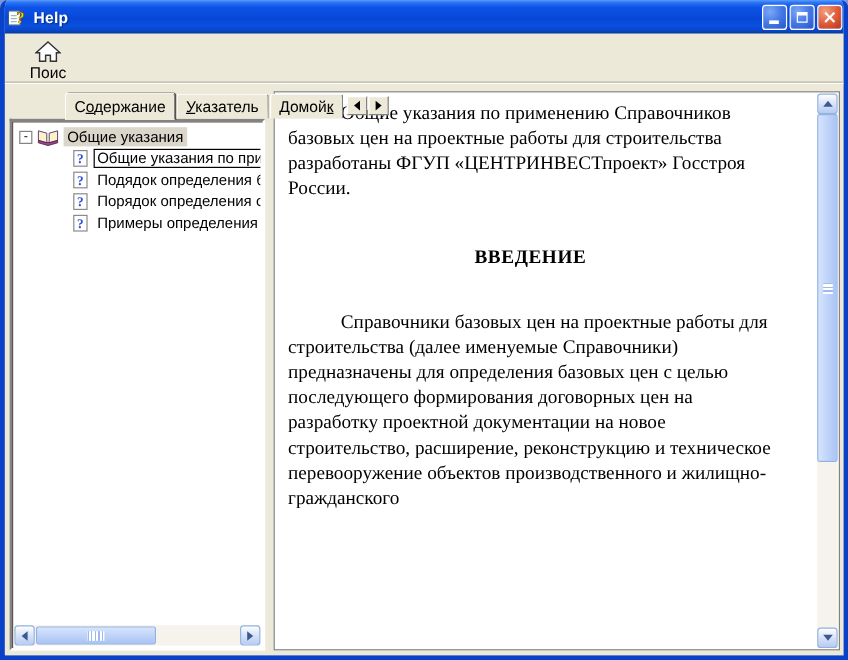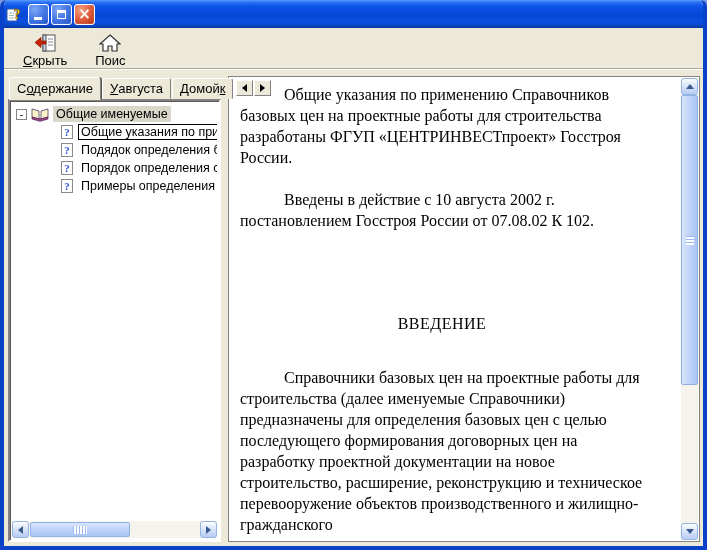--- a/index.html
+++ b/index.html
@@ -57,21 +57,21 @@
   .main{ display:flex; height:476px; padding:6px 3px 4px 4px; }
 
   
   .left-pane{ width:213px; display:flex; flex-direction:column; flex:0 0 auto; }
   .tabs{ display:flex; align-items:flex-end; height:23px; position:relative; z-index:2; padding-left:1px; }
   .tab{
     font-size:13px; color:#000; background:#ECE9D8; white-space:nowrap;
     border:1px solid; border-color:#fff #848284 transparent #fff;
     border-radius:3px 3px 0 0; padding:2px 7px 3px; height:21px; margin-right:1px;
   }
-  .tab.active{ height:23px; padding-top:3px; border-bottom:1px solid #ECE9D8; margin-bottom:-1px; box-shadow:1px 0 0 #565448; }
+  .tab.active{ height:23px; padding-top:3px; border-bottom:1px solid #ECE9D8; margin-bottom:-1px; box-shadow:1px 0 0 #565448;margin-left:45px; }
   .tab-arrows{ display:flex; gap:1px; margin:0 0 3px 2px; }
   .tab-arrow{
     width:17px; height:16px; background:#ECE9D8;
     border:1px solid; border-color:#fff #848284 #848284 #fff;
     display:flex; align-items:center; justify-content:center;
   }
   .tri-left{ width:0; height:0; border-top:4px solid transparent; border-bottom:4px solid transparent; border-right:5px solid #000; }
   .tri-right{ width:0; height:0; border-top:4px solid transparent; border-bottom:4px solid transparent; border-left:5px solid #000; }
 
   .tree-box{
@@ -124,22 +124,22 @@
     flex:1; background:#fff; position:relative; overflow:hidden;
     border:1px solid #848284;
   }
   .content{
     position:absolute; top:0; left:0; right:19px; bottom:0; overflow:hidden;
     padding:7px 36px 0 11px;
     font-family:"Liberation Serif", serif; font-size:16px; line-height:21px; color:#000;
   }
   .content p{ text-indent:44px; margin-bottom:21px; }
   .content .heading{
-    text-align:center; font-weight:normal; font-size:16px;
-    margin:82px 0 33px 0; letter-spacing:0.5px;
+    text-align:center; font-weight:bold; font-size:16px;
+    margin:36px 0 33px 0; letter-spacing:0.5px;
   }
 
   
   .vscroll{
     position:absolute; top:1px; right:1px; bottom:1px; width:17px;
     background:#f5f3ec; display:flex; flex-direction:column;
   }
   .vtrack{ flex:1; position:relative; }
   .vthumb{
     position:absolute; top:0; left:0; right:0; height:290px; border-radius:2px;
@@ -157,64 +157,52 @@
   <div class="titlebar">
     <span class="title-icon">
       <svg width="17" height="17" viewBox="0 0 17 17">
         <rect x="1" y="3" width="10" height="12" rx="1" fill="#fff" stroke="#3a5aa0"></rect>
         <line x1="3" y1="7" x2="8" y2="7" stroke="#9bb" stroke-width="1"></line>
         <line x1="3" y1="9.5" x2="8" y2="9.5" stroke="#9bb" stroke-width="1"></line>
         <line x1="3" y1="12" x2="8" y2="12" stroke="#9bb" stroke-width="1"></line>
         <text x="11" y="13" font-size="14" font-weight="bold" fill="#ffd10a" stroke="#7a5a00" stroke-width="0.5" text-anchor="middle" font-family="serif">?</text>
       </svg>
     </span>
+    <span class="title-text">Help</span>
     <div class="win-controls">
       <div class="wbtn minmax">
           <span class="glyph-min"></span>
         </div>
       <div class="wbtn minmax">
           <span class="glyph-max"></span>
         </div>
       <div class="wbtn close">
           <span class="glyph-close">×</span>
         </div>
     </div>
   </div>
 
   <div class="toolbar">
-    <div class="tbtn">
-      <span class="ticon">
-        <svg width="22" height="20" viewBox="0 0 22 20">
-          <rect x="9" y="2" width="12" height="16" fill="#fff" stroke="#555"></rect>
-          <rect x="9" y="2" width="3" height="16" fill="#c8d4f0" stroke="#555"></rect>
-          <line x1="14" y1="6" x2="19" y2="6" stroke="#889" stroke-width="1"></line>
-          <line x1="14" y1="9" x2="19" y2="9" stroke="#889" stroke-width="1"></line>
-          <line x1="14" y1="12" x2="19" y2="12" stroke="#889" stroke-width="1"></line>
-          <path d="M1 9.5 L7 4.5 V8 H12 V11 H7 V14.5 Z" fill="#cc2200" stroke="#7a1400" stroke-width="0.7"></path>
-        </svg>
-      </span>
-      <span class="lbl"><span></span><span class="accel">С</span><span>крыть</span></span>
-    </div>
     <div class="tbtn">
       <span class="ticon">
         <svg width="22" height="20" viewBox="0 0 22 20">
           <path d="M11 2 L21 11 H18 V18 H13 V13 H9 V18 H4 V11 H1 Z" fill="#fff" stroke="#333" stroke-width="1.2"></path>
         </svg>
       </span>
       <span class="lbl"><span>Поис</span><span class="accel"></span><span></span></span>
     </div>
   </div>
   <div class="tb-divider"></div>
 
   <div class="main">
 
     <div class="left-pane">
       <div class="tabs">
         <div class="tab active"><span>С</span><span class="accel">о</span><span>держание</span></div>
-        <div class="tab"><span></span><span class="accel">У</span><span>августа</span></div>
+        <div class="tab"><span></span><span class="accel">У</span><span>казатель</span></div>
         <div class="tab"><span>Домой</span><span class="accel">к</span><span></span></div>
         <div class="tab-arrows">
           <div class="tab-arrow">
               <span class="tri-left"></span>
             </div>
           <div class="tab-arrow">
               <span class="tri-right"></span>
             </div>
         </div>
       </div>
@@ -222,21 +210,21 @@
       <div class="tree-box">
         <div class="tree-row">
           <span class="expander">-</span>
           <span class="tree-ic">
             <svg width="18" height="15" viewBox="0 0 18 15">
               <path d="M1 2 L8 4 L8 12 L1 10 Z" fill="#f9f3c8" stroke="#5a3a6a" stroke-width="0.8"></path>
               <path d="M17 2 L10 4 L10 12 L17 10 Z" fill="#f9f3c8" stroke="#5a3a6a" stroke-width="0.8"></path>
               <path d="M1 10 L8 12 L9 11.4 L10 12 L17 10 L17 12 L9 14.3 L1 12 Z" fill="#a2458f" stroke="#4a1a44" stroke-width="0.7"></path>
             </svg>
           </span>
-          <span class="tree-label root-sel">Общие именуемые</span>
+          <span class="tree-label root-sel">Общие указания</span>
         </div>
 
         <div class="tree-row child">
           <span class="tree-ic">
             <svg width="14" height="16" viewBox="0 0 14 16">
                 <rect x="1.5" y="1.5" width="11" height="13" fill="#fff" stroke="#8a8a8a"></rect>
                 <text x="7" y="12" font-size="11" font-weight="bold" fill="#2b50d6" text-anchor="middle" font-family="serif">?</text>
               </svg>
           </span>
           <span class="tree-label focus-sel">Общие указания по примен</span>
@@ -282,21 +270,20 @@
             </div>
         </div>
       </div>
     </div>
 
     <div class="splitter"></div>
 
     <div class="right-pane">
       <div class="content">
         <p>Общие указания по применению Справочников базовых цен на проектные работы для строительства разработаны ФГУП «ЦЕНТРИНВЕСТпроект» Госстроя России.</p>
-        <p>Введены в действие с 10 августа 2002 г. постановлением Госстроя России от 07.08.02 К 102.</p>
         <div class="heading">ВВЕДЕНИЕ</div>
         <p>Справочники базовых цен на проектные работы для строительства (далее именуемые Справочники) предназначены для определения базовых цен с целью последующего формирования договорных цен на разработку проектной документации на новое строительство, расширение, реконструкцию и техническое перевооружение объектов производственного и жилищно-гражданского</p>
       </div>
       <div class="vscroll">
         <div class="sbtn">
             <span class="sb-tri-up"></span>
           </div>
         <div class="vtrack">
           <div class="vthumb">
               <span class="grip-h"></span>

